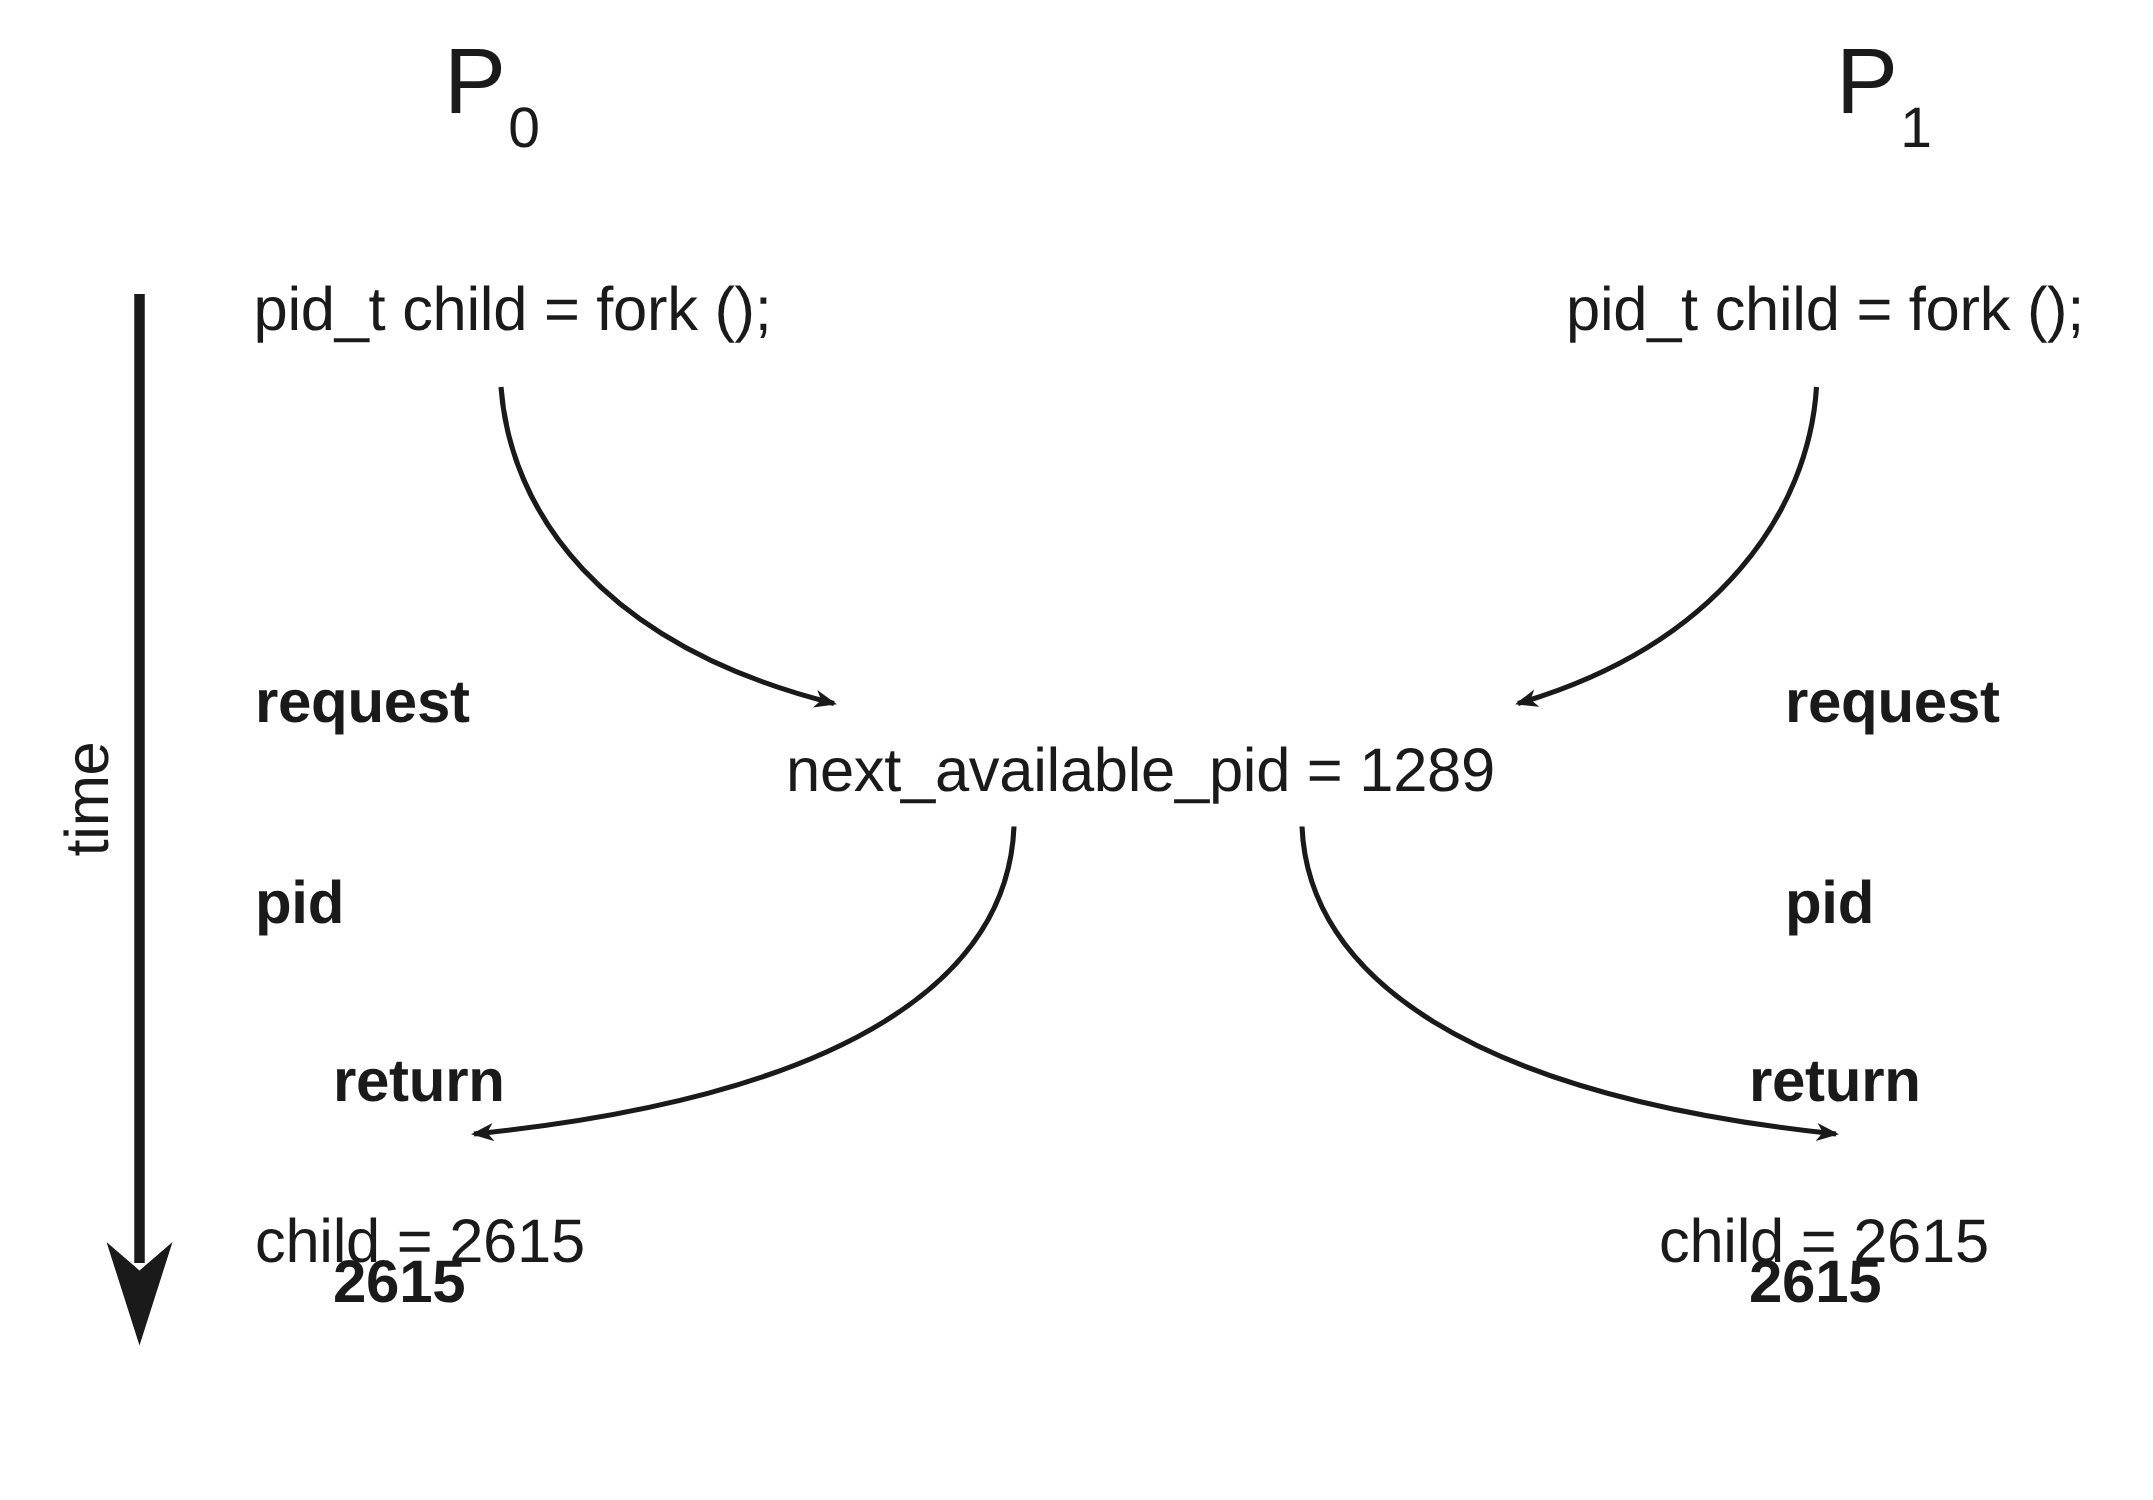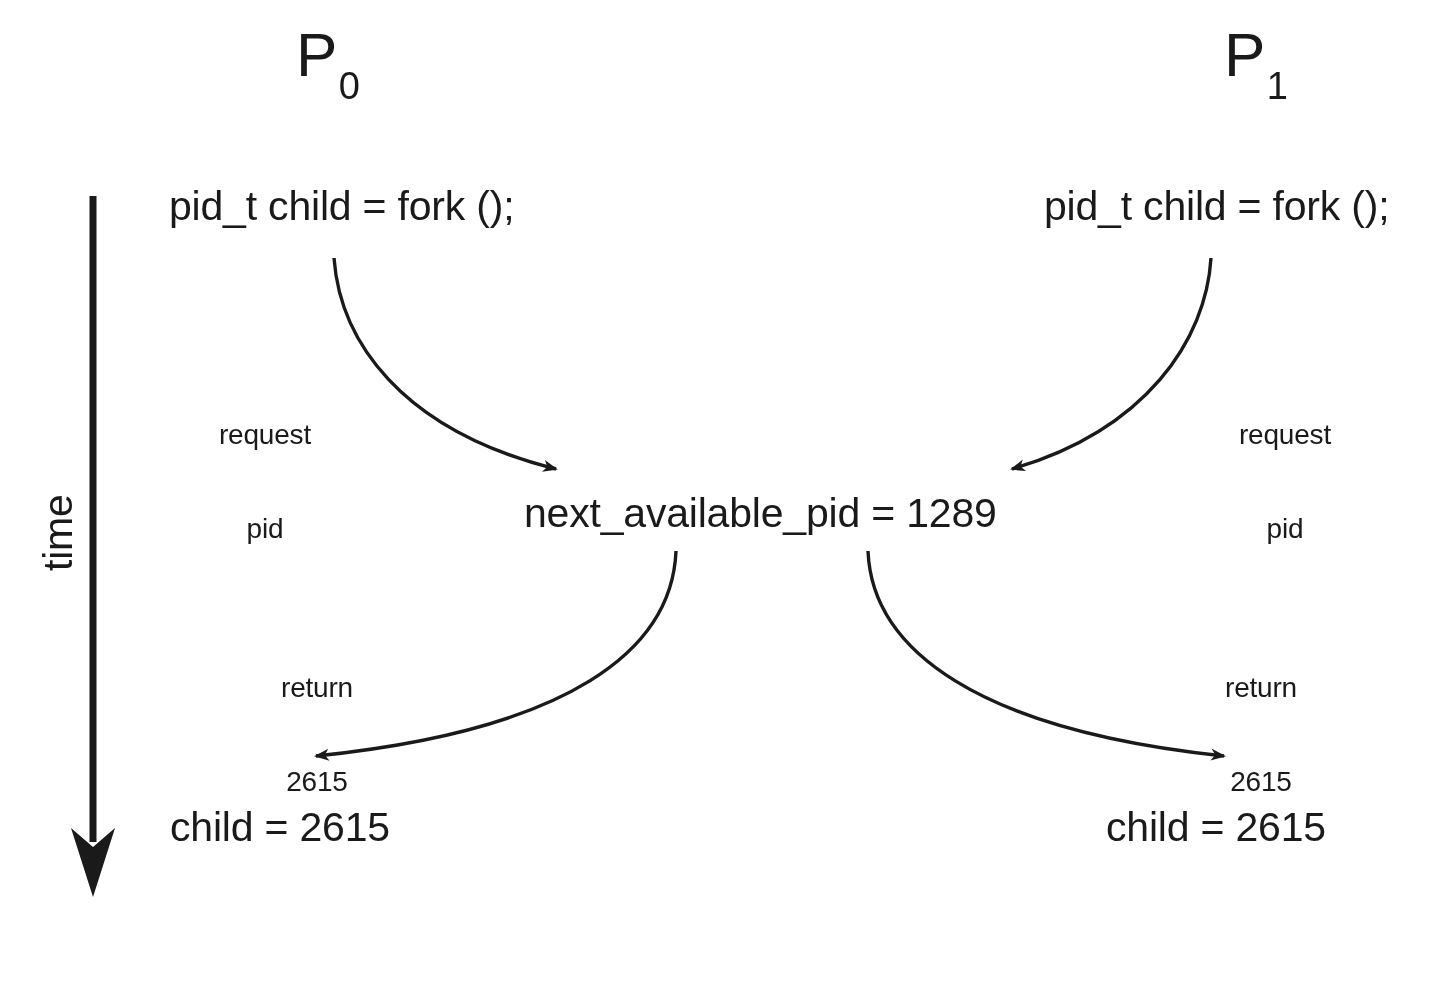--- a/index.html
+++ b/index.html
@@ -40,23 +40,23 @@
     vertical-align: sub;
     position: relative;
     top: 10px;
     left: 1px;
   }
   .code {
     font-size: 41px;
     letter-spacing: -0.2px;
   }
   .annot {
-    font-size: 28px;
-    text-align: center;
+    font-size: 40px;
     letter-spacing: -0.2px;
+    font-weight: bold;
   }
   .shared {
     font-size: 41px;
     letter-spacing: -0.2px;
   }
   .time-label {
     font-size: 41px;
     transform: rotate(-90deg);
     transform-origin: left top;
     letter-spacing: -0.2px;

